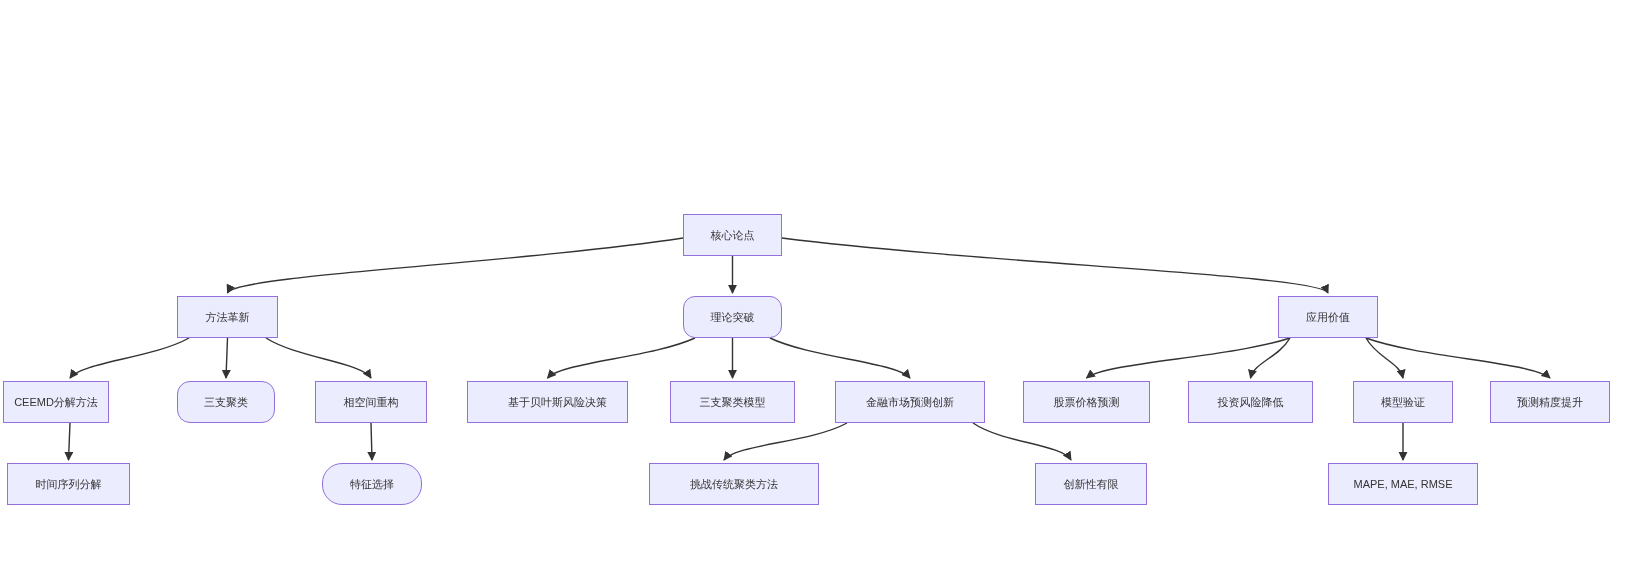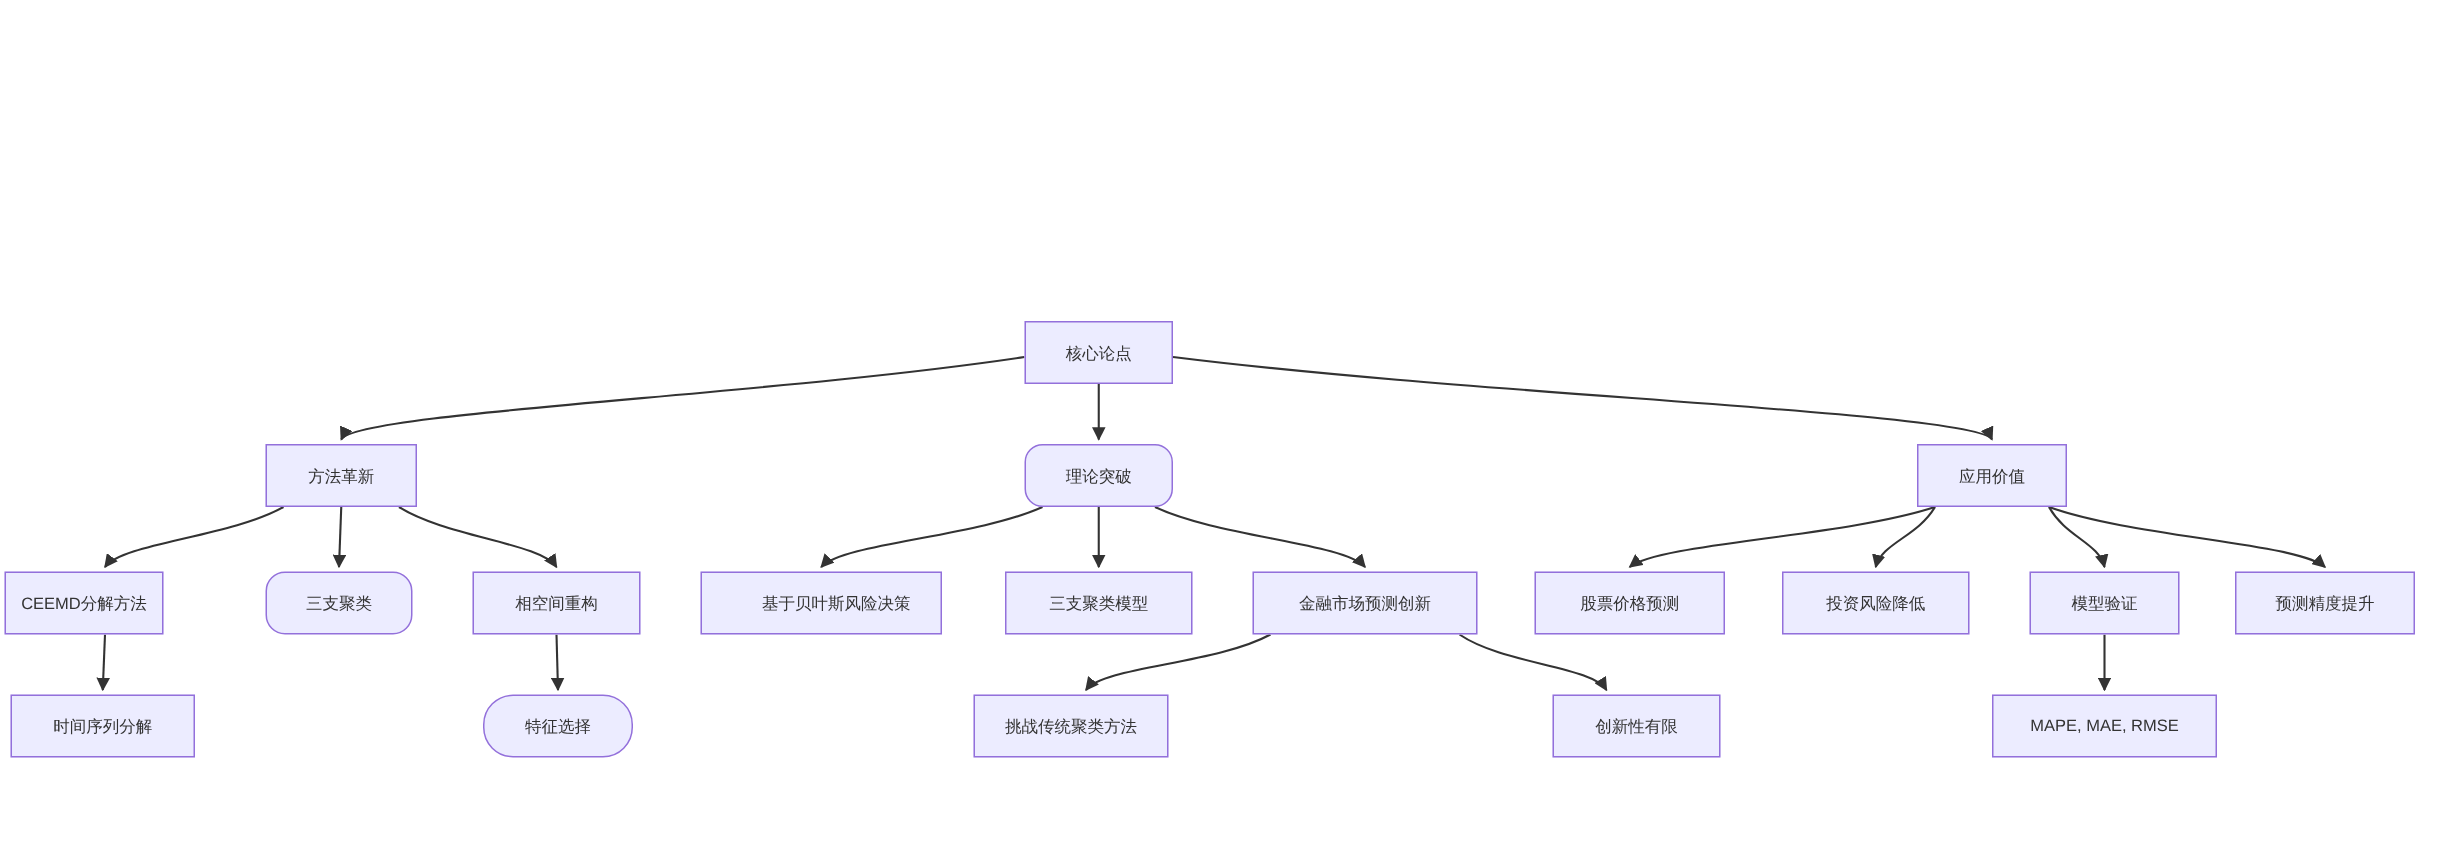--- a/index.html
+++ b/index.html
@@ -76,17 +76,17 @@
       <div class="node" style="left: 315px; top: 381px; width: 112px;">相空间重构</div>
       <div class="node" style="left: 467px; top: 381px; width: 161px; padding-left: 20px;">基于贝叶斯风险决策</div>
       <div class="node" style="left: 670px; top: 381px; width: 125px;">三支聚类模型</div>
       <div class="node" style="left: 835px; top: 381px; width: 150px;">金融市场预测创新</div>
       <div class="node" style="left: 1023px; top: 381px; width: 127px;">股票价格预测</div>
       <div class="node" style="left: 1188px; top: 381px; width: 125px;">投资风险降低</div>
       <div class="node" style="left: 1353px; top: 381px; width: 100px;">模型验证</div>
       <div class="node" style="left: 1490px; top: 381px; width: 120px;">预测精度提升</div>
       <div class="node" style="left: 7px; top: 463px; width: 123px;">时间序列分解</div>
       <div class="node" style="left: 322px; top: 463px; width: 100px; border-radius: 20px;">特征选择</div>
-      <div class="node" style="left: 649px; top: 463px; width: 130px;">挑战传统聚类方法</div>
+      <div class="node" style="left: 649px; top: 463px; width: 170px;">挑战传统聚类方法</div>
       <div class="node" style="left: 1015px; top: 463px; width: 112px; margin-left: 20px;">创新性有限</div>
       <div class="node" style="left: 1328px; top: 463px; width: 150px;">MAPE, MAE, RMSE</div>
     </div>
 </div>
 
 </body></html>

